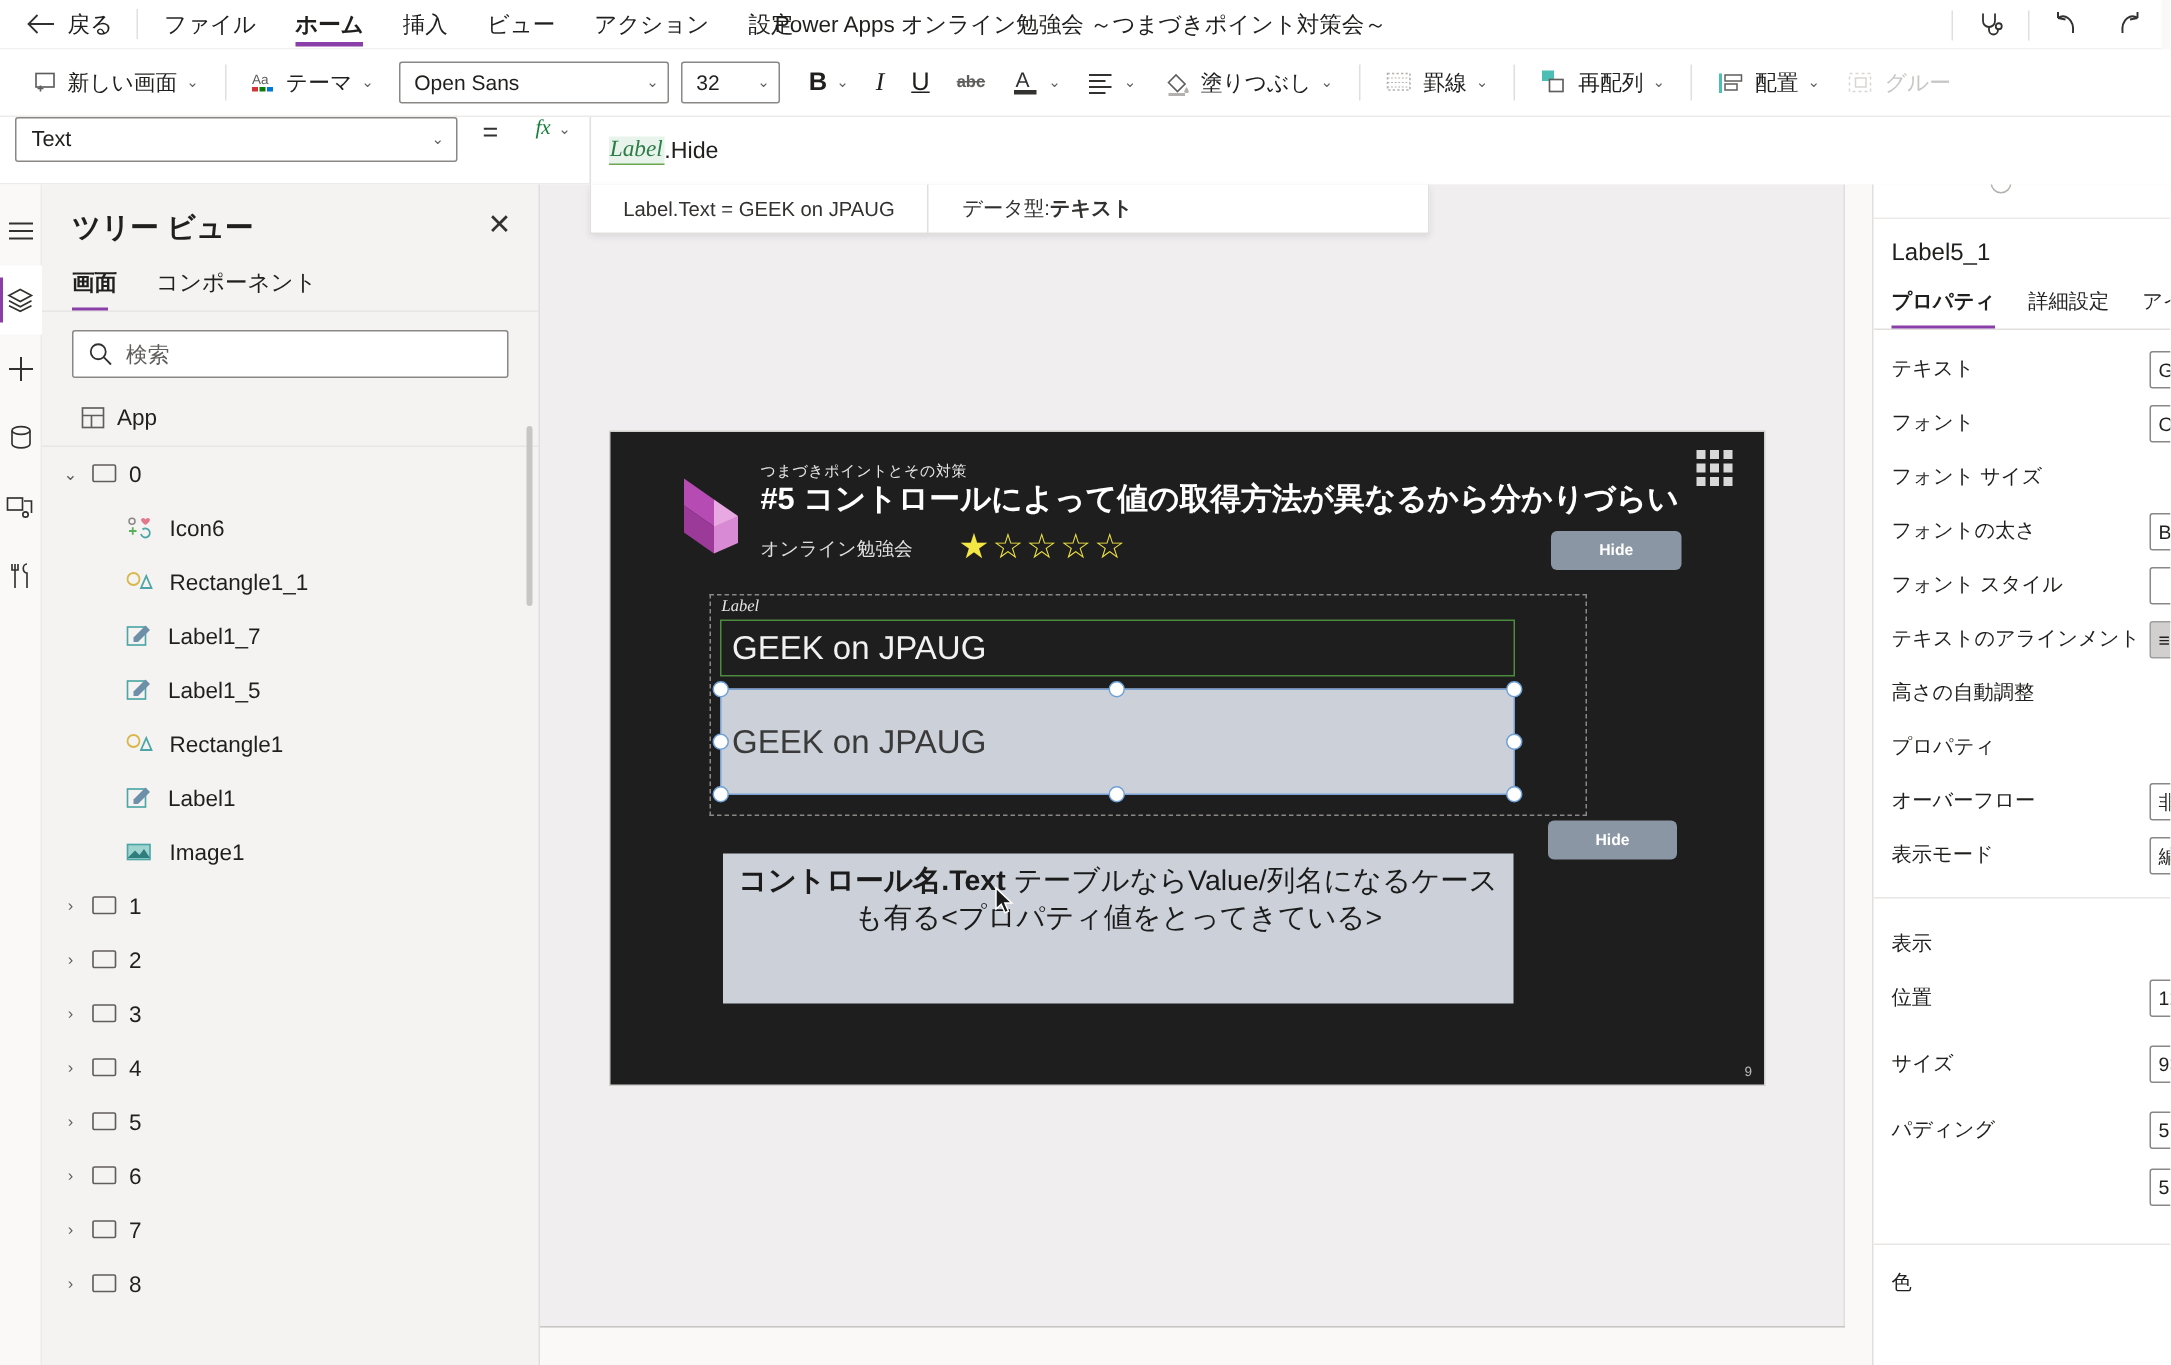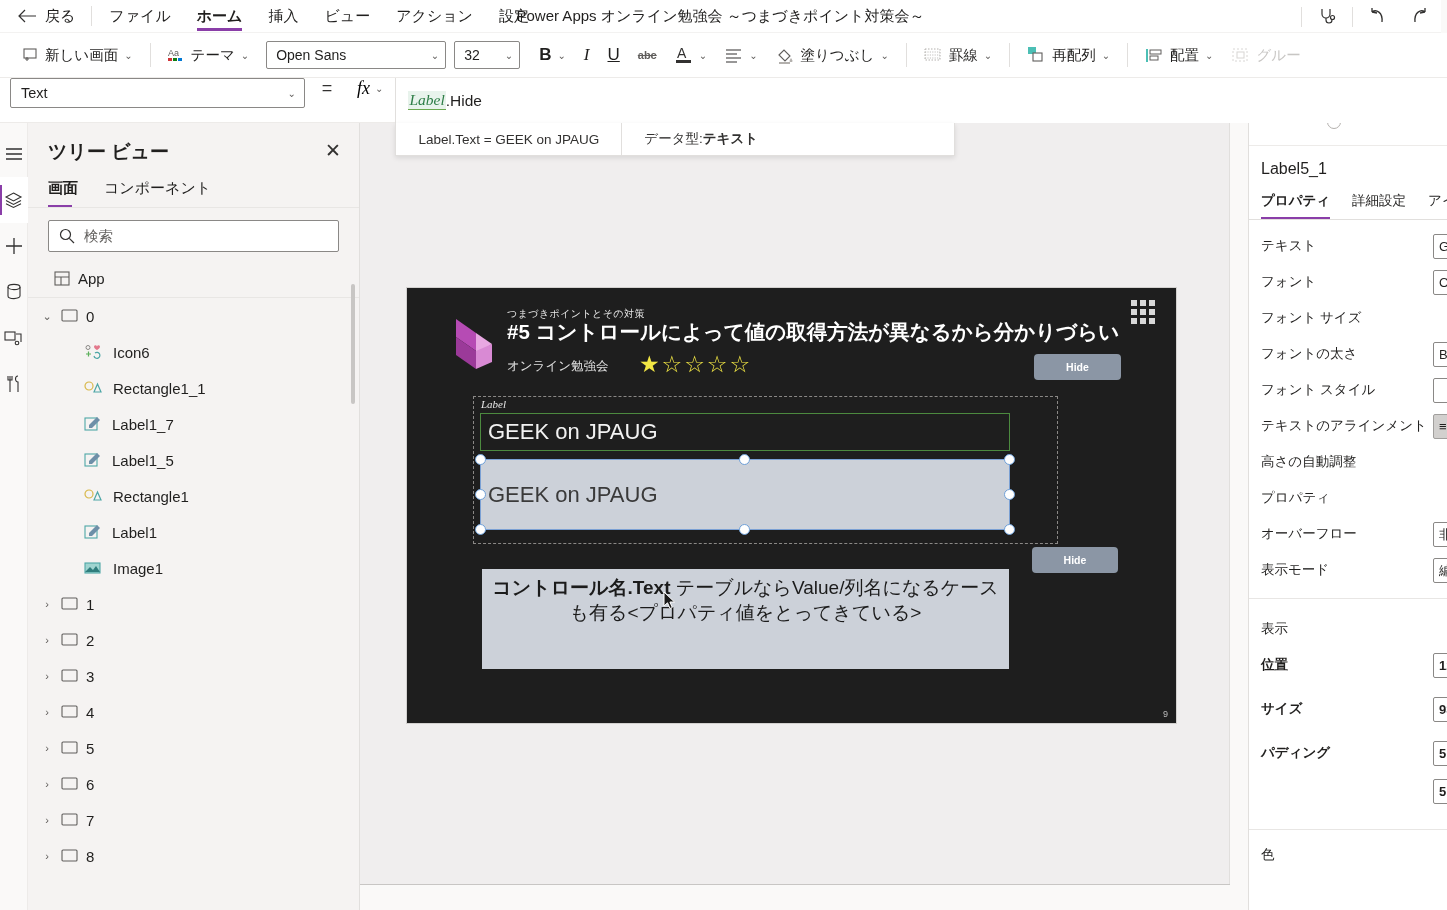--- a/index.html
+++ b/index.html
@@ -63,21 +63,21 @@
   }
   .prop-select {
     width:295px; height:30px; border:1px solid #8a8886; border-radius:2px; background:#fff;
     display:flex; align-items:center; justify-content:space-between; padding:0 8px 0 10px;
     font-size:14.5px; color:#201f1e; cursor:pointer;
   }
   .eq { width:44px; text-align:center; font-size:18px; color:#323130; }
   .fx {
     display:flex; align-items:center; gap:5px; padding:0 12px 0 8px; cursor:pointer;
   }
-  .fx i { font-family:"Liberation Serif", serif; font-style:italic; font-size:18px; color:#000000; }
+  .fx i { font-family:"Liberation Serif", serif; font-style:italic; font-size:14px; color:#15803d; }
   .formula-wrap { position:relative; flex:1; height:45px; }
   .formula {
     position:absolute; left:0; top:0; right:0; height:45px; background:#ffffff;
     border-left:1px solid #e1dfdd; display:flex; align-items:center; padding-left:12px;
     font-family:"DejaVu Sans Mono","Liberation Mono",monospace; font-size:15.5px; color:#201f1e;
   }
   .tok-label {
     font-family:"Liberation Serif", serif; font-style:italic; color:#2d7d46;
     background:#e8f3ec; border-bottom:1.5px solid #6aa84f; padding:0 1px;
   }
@@ -236,21 +236,21 @@
     position:relative; height:36px; display:flex; align-items:center; padding-left:12px;
     font-size:13.5px; color:#201f1e;
   }
   .rp-ctl {
     position:absolute; left:184px; top:6px; height:25px; min-width:60px;
     border:1px solid #8a8886; border-radius:2px; background:#fff;
     display:flex; align-items:center; padding-left:5px; font-size:13px; color:#201f1e;
     white-space:nowrap; overflow:hidden;
   }
   .rp-ctl.btnlike { background:#d2d0ce; border-color:#a19f9d; }
-  .rp-row.tall { height:44px;font-weight:bold; }
+  .rp-row.tall { height:44px; }
   .rp-plain { position:relative; height:36px; display:flex; align-items:center; padding-left:12px; font-size:13.5px; color:#201f1e;}
 </style>
 </head>
 <body>
 
 <div id="app">
 
   <div class="topbar">
     <div class="tb-back">
       <svg width="19" height="14" viewBox="0 0 19 14">

